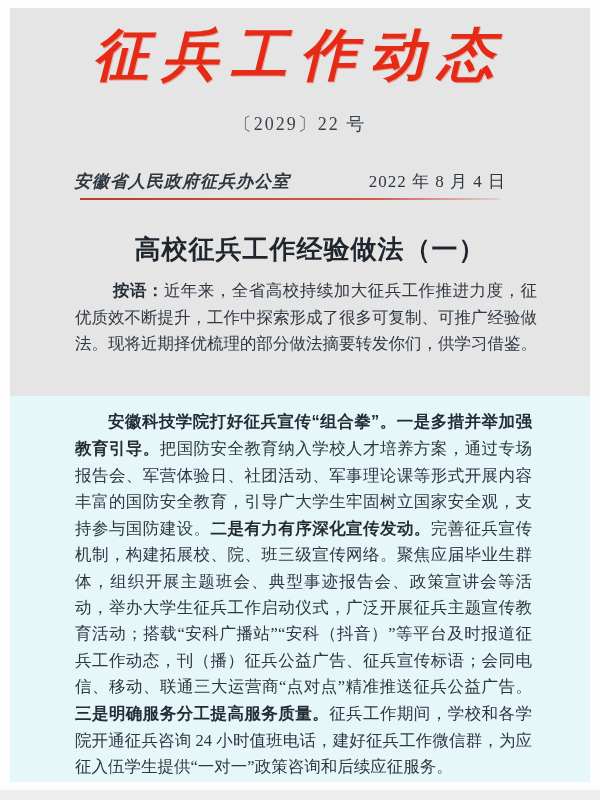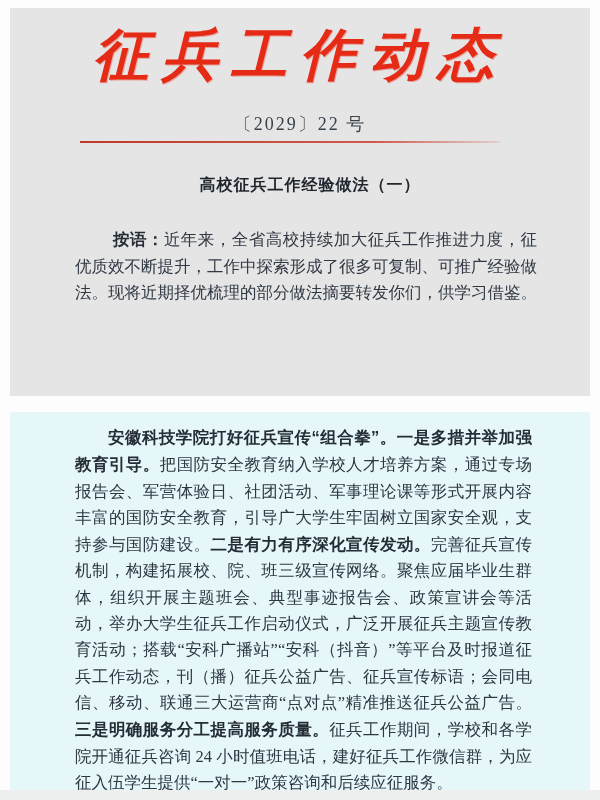--- a/index.html
+++ b/index.html
@@ -16,21 +16,21 @@
     left: 10px;
     width: 580px;
     box-sizing: border-box;
   }
   .panel-top {
     top: 8px;
     height: 388px;
     background: #e5e5e5;
   }
   .panel-bottom {
-    top: 412px;
+    top: 396px;
     height: 386px;
     background: #e6f7f9;
   }
   .bottom-strip {
     position: absolute;
     left: 0; bottom: 0;
     width: 600px; height: 10px;
     background: #edefee;
   }
   .masthead-title {
@@ -72,29 +72,29 @@
   }
   .red-rule {
     margin: 5px 90px 0 70px;
     height: 2px;
     border: 0;
     background: linear-gradient(to right, #bd3a2c, #cf5a4c 70%, rgba(207,90,76,0.15));
   }
   .article-title {
     margin: 32px 0 0 0;
     text-align: center;
-    font-size: 16px;
+    font-size: 26px;
     font-weight: 700;
     letter-spacing: 1px;
     color: #1e252d;
     font-family: "Liberation Sans", "DejaVu Sans", sans-serif;
     padding-left: 20px;
   }
   .preface {
-    margin: 30px 0 0 65px;
+    margin: 10px 0 0 65px;
     width: 462px;
     font-size: 16.5px;
     line-height: 26.5px;
     text-align: justify;
     text-indent: 2.3em;
     color: #303943;
   }
   .body-text {
     margin: 12px 0 0 65px;
     width: 457px;
@@ -109,20 +109,24 @@
     font-family: "Liberation Sans", "DejaVu Sans", sans-serif;
     color: #242c35;
   }
 </style>
 </head>
 <body>
 
 <div class="panel panel-top">
   <h1 class="masthead-title">征兵工作动态</h1>
   <div class="issue-no">〔2029〕22 号</div>
+  <div class="meta-row">
+    <span class="issuer">安徽省人民政府征兵办公室</span>
+    <span class="doc-date">2022 年 8 月 4 日</span>
+  </div>
   <hr class="red-rule">
   <h2 class="article-title">高校征兵工作经验做法（一）</h2>
   <p class="preface"><span class="seg-bold">按语：</span><span class="seg-regular">近年来，全省高校持续加大征兵工作推进力度，征优质效不断提升，工作中探索形成了很多可复制、可推广经验做法。现将近期择优梳理的部分做法摘要转发你们，供学习借鉴。</span></p>
 </div>
 
 <div class="panel panel-bottom">
   <p class="body-text"><span class="seg-bold">安徽科技学院打好征兵宣传“组合拳”。</span><span class="seg-bold">一是多措并举加强教育引导。</span><span class="seg-regular">把国防安全教育纳入学校人才培养方案，通过专场报告会、军营体验日、社团活动、军事理论课等形式开展内容丰富的国防安全教育，引导广大学生牢固树立国家安全观，支持参与国防建设。</span><span class="seg-bold">二是有力有序深化宣传发动。</span><span class="seg-regular">完善征兵宣传机制，构建拓展校、院、班三级宣传网络。聚焦应届毕业生群体，组织开展主题班会、典型事迹报告会、政策宣讲会等活动，举办大学生征兵工作启动仪式，广泛开展征兵主题宣传教育活动；搭载“安科广播站”“安科（抖音）”等平台及时报道征兵工作动态，刊（播）征兵公益广告、征兵宣传标语；会同电信、移动、联通三大运营商“点对点”精准推送征兵公益广告。</span><span class="seg-bold">三是明确服务分工提高服务质量。</span><span class="seg-regular">征兵工作期间，学校和各学院开通征兵咨询 24 小时值班电话，建好征兵工作微信群，为应征入伍学生提供“一对一”政策咨询和后续应征服务。</span></p>
 </div>
 
 <div class="bottom-strip"></div>

